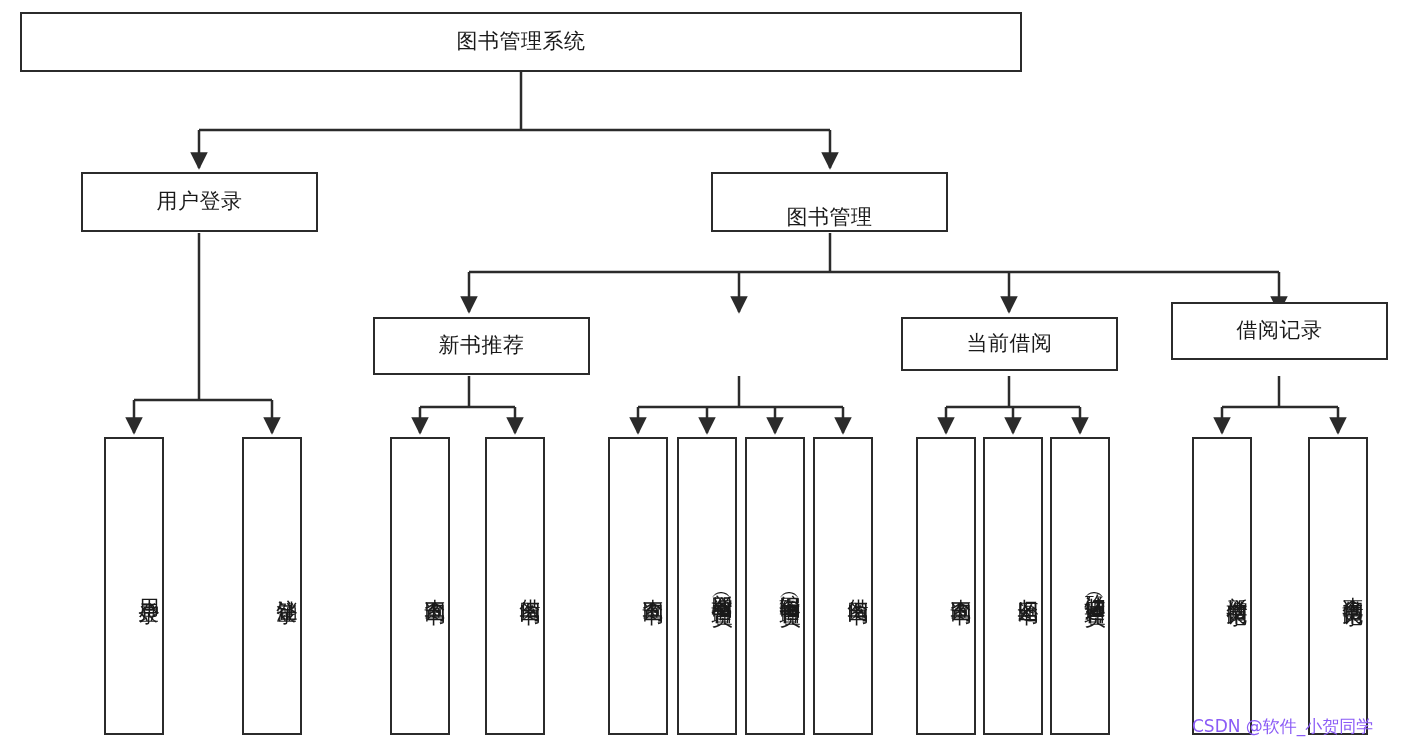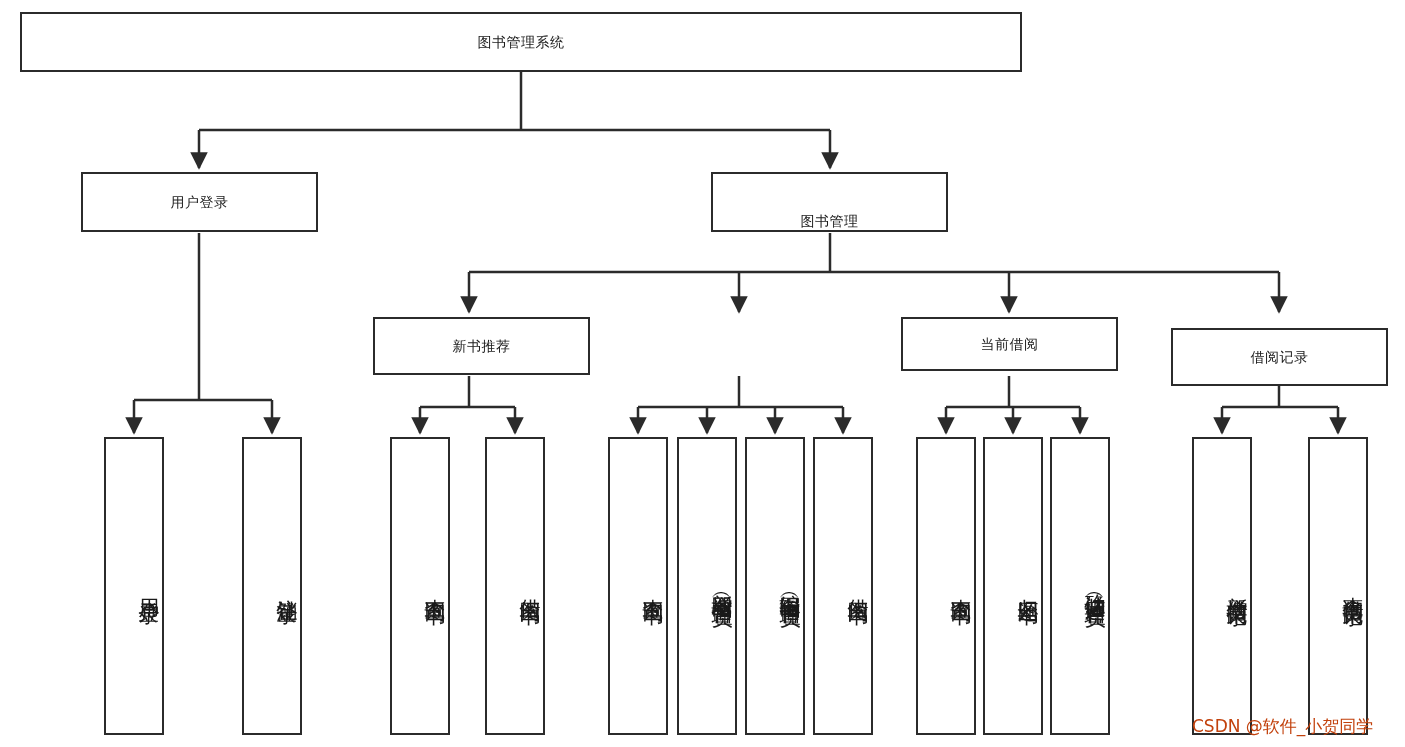--- a/index.html
+++ b/index.html
@@ -30,21 +30,21 @@
     box-sizing: border-box;
     background: #ffffff;
     border: 2px solid #2b2b2b;
     display: flex;
     align-items: center;
     justify-content: center;
     color: #1a1a1a;
     z-index: 2;
   }
   .node-h {
-    font-size: 14px;
+    font-size: 21px;
     line-height: 1.2;
     letter-spacing: 0.5px;
     white-space: nowrap;
   }
   .node-v {
     writing-mode: vertical-rl;
     text-orientation: upright;
     font-size: 21px;
     line-height: 1.25;
     letter-spacing: 2px;
@@ -55,21 +55,21 @@
   .node-v .vtext {
     writing-mode: vertical-rl;
     text-orientation: upright;
     display: block;
   }
   #watermark {
     position: absolute;
     left: 1192px;
     top: 715px;
     font-size: 17px;
-    color: #c2410c;
+    color: #8b5cf6;
     white-space: nowrap;
     z-index: 5;
     font-family: "DejaVu Sans", "Liberation Sans", sans-serif;
     text-align: center;
   }
 </style>
 </head>
 <body>
 
 <div id="diagram-root">
@@ -134,21 +134,21 @@
   <div class="node node-h" style="left:711px; top:172px; width:237px; height:60px;align-items:flex-end;">
     <span>图书管理</span>
   </div>
 
   <div class="node node-h" style="left:361px; top:317px; width:217px; height:58px;margin-left:12px;">
     <span>新书推荐</span>
   </div>
   <div class="node node-h" style="left:901px; top:317px; width:217px; height:54px;">
     <span>当前借阅</span>
   </div>
-  <div class="node node-h" style="left:1171px; top:328px; width:217px; height:58px;">
+  <div class="node node-h" style="left:1171px; top:302px; width:217px; height:58px;">
     <span>借阅记录</span>
   </div>
 
   <div class="node node-v" style="left:104px; top:437px; width:60px; height:298px;">
     <span class="vtext">用户登录</span>
   </div>
   <div class="node node-v" style="left:242px; top:437px; width:60px; height:298px;">
     <span class="vtext">注销登录</span>
   </div>
 

